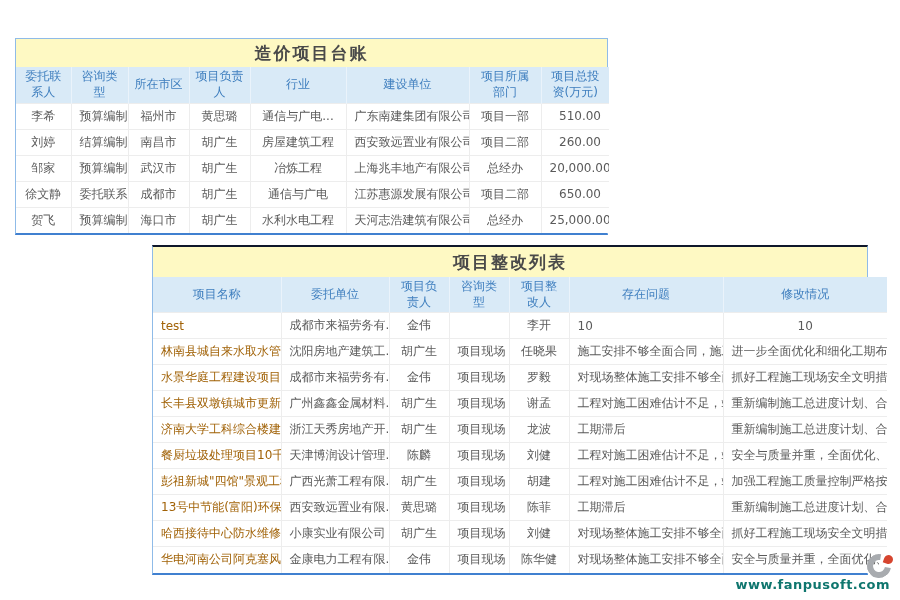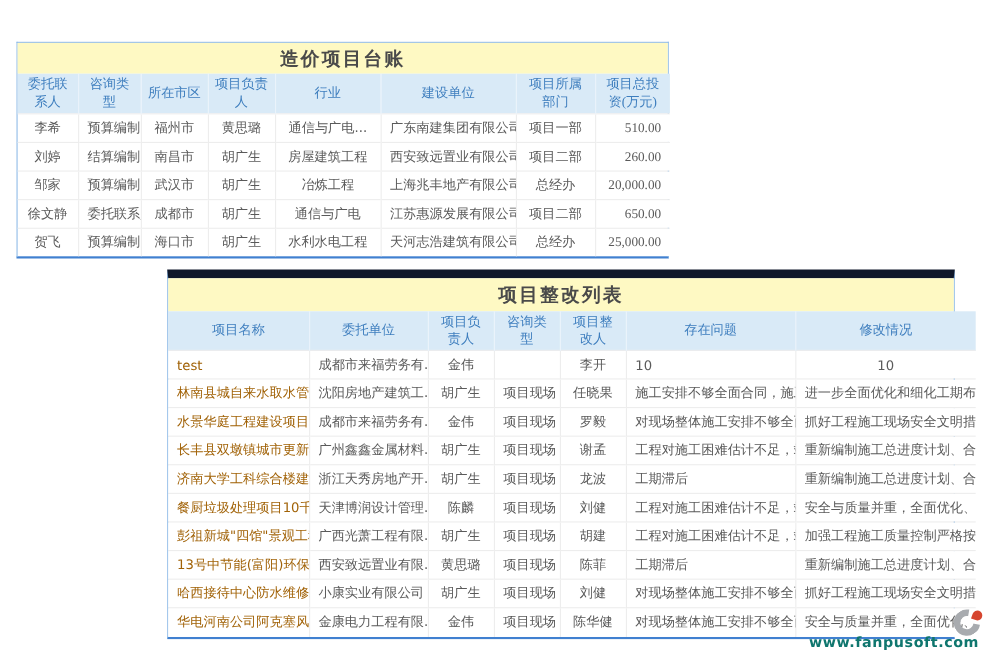--- a/index.html
+++ b/index.html
@@ -2,21 +2,21 @@
 <html><head>
 <meta charset="utf-8">
 <style>
   * { margin: 0; padding: 0; box-sizing: border-box; }
   html, body { width: 900px; height: 600px; background: #ffffff; overflow: hidden;
     font-family: "DejaVu Sans", "Liberation Sans", sans-serif; }
   .stage { position: relative; width: 900px; height: 600px; background: #fff; }
 
   .table-card { position: absolute; background: #fff;
     border: 1px solid #8FBBE8; border-bottom: 2px solid #4080D0; }
-  .table-card.rectify { border-top: 8px solid #0f172a; }
+  .table-card.rectify { border-top: 2px solid #0f172a; }
 
   .table-title { text-align: center; font-size: 17px; font-weight: bold; color: #4A4A4A;
     letter-spacing: 2px; background: #fef9c3; display: flex; align-items: center; justify-content: center; }
   .ledger .table-title { height: 28px; }
   .rectify .table-title { height: 30px; }
 
   table { border-collapse: collapse; table-layout: fixed; width: 100%; }
   th { background: #D9EAF7; color: #3E7EBE; font-size: 12px; font-weight: normal;
     text-align: center; vertical-align: middle; padding: 2px 6px;
     border-left: 1px solid #EAF3FB; line-height: 1.3; }
@@ -32,21 +32,21 @@
   td.link { color: #a16207; cursor: pointer; }
 
   
   .ledger .c0 { width: 55px; }
   .ledger .c1 { width: 57px; }
   .ledger .c2 { width: 61px; }
   .ledger .c3 { width: 61px; }
   .ledger .c4 { width: 96px; }
   .ledger .c5 { width: 123px; }
   .ledger .c6 { width: 72px; }
-  .ledger .c7 { width: 68px; font-family: Liberation Serif, serif; }
+  .ledger .c7 { width: 68px; }
 
   
   .rectify .c0 { width: 128px; }
   .rectify .c1 { width: 108px; text-align: center; }
   .rectify .c2 { width: 60px; }
   .rectify .c3 { width: 60px; }
   .rectify .c4 { width: 60px; }
   .rectify .c5 { width: 154px; }
   .rectify .c6 { width: 164px; text-align: center; }
 

